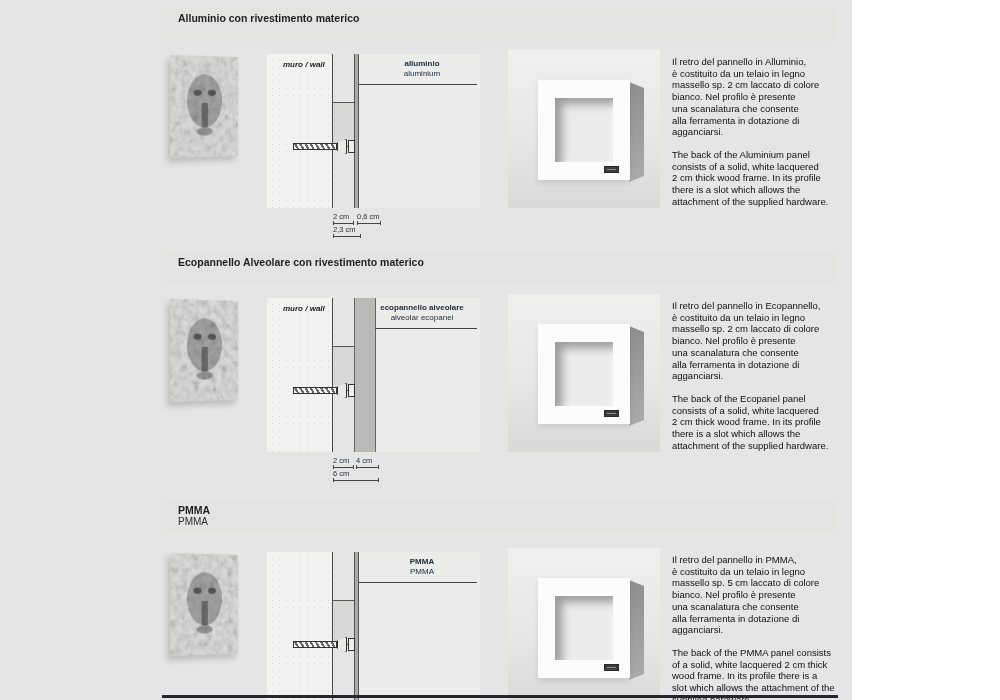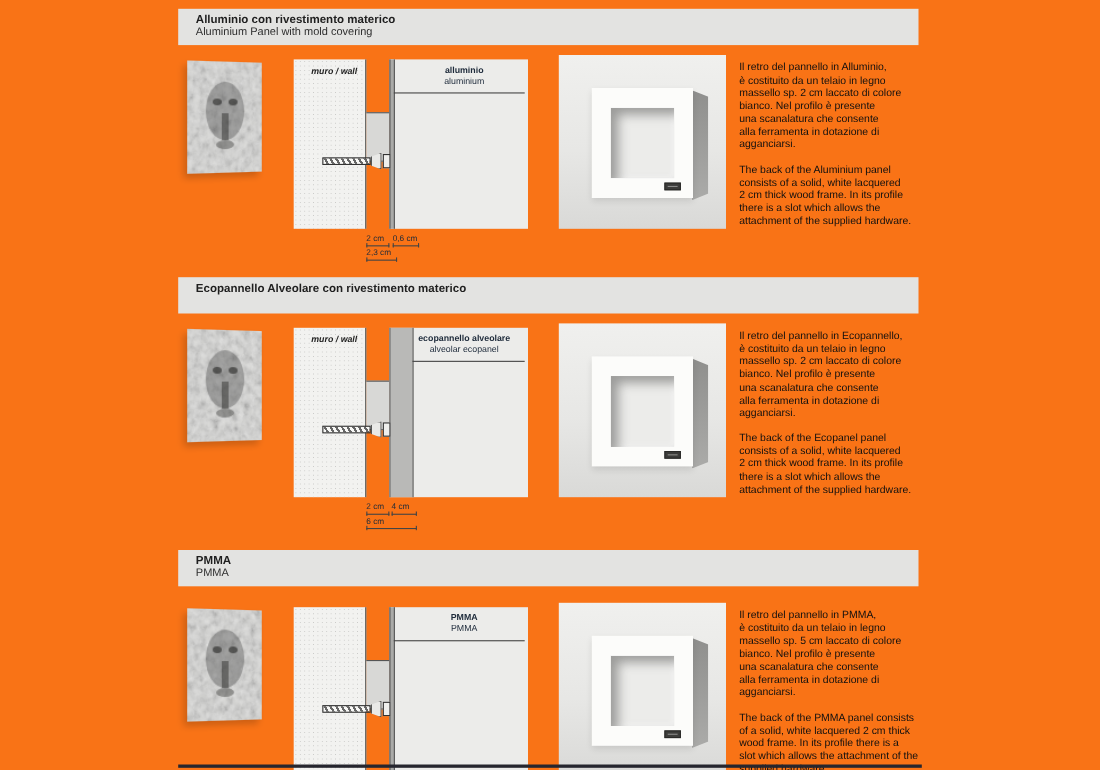--- a/index.html
+++ b/index.html
@@ -1,16 +1,16 @@
 <!DOCTYPE html>
 <html><head>
 <meta charset="utf-8">
 <style>
   html,body{margin:0;padding:0;background:#ffffff;font-family:"Liberation Sans",sans-serif;}
-  #page{position:relative;width:1000px;height:700px;background:#f97316;overflow:hidden;}
+  #page{position:relative;width:852px;height:700px;background:#e5e5e5;overflow:hidden;}
 
   .section{position:absolute;left:0;width:1000px;}
   .s1{top:8px;} .s2{top:252px;} .s3{top:500px;}
   .content{position:absolute;left:0;top:0;width:1000px;}
   .s3 .content{top:6px;}
 
   
   .header-bar{position:absolute;left:162px;top:0;width:673px;height:33px;background:#e3e3e1;box-sizing:border-box;padding:4px 0 0 16px;}
   .header-title{font-size:10.5px;font-weight:bold;color:#1f1f1f;line-height:12px;}
   .header-subtitle{font-size:10px;color:#2e2e2e;line-height:12px;}
@@ -75,21 +75,20 @@
   .page-bottom-line{position:absolute;left:162px;top:695px;width:676px;height:3px;background:#26262e;}
 </style>
 </head>
 <body>
 
 <div id="page">
 
   <div class="section s1">
     <div class="header-bar">
       <div class="header-title">Alluminio con rivestimento materico</div>
-      <div class="header-subtitle">Aluminium Panel with mold covering</div>
     </div>
     <div class="content">
       <div class="artwork">
         <div class="art-tilt">
           <svg width="66" height="99" viewBox="0 0 66 99">
             <defs>
               <filter id="artg1" x="0" y="0" width="100%" height="100%">
                 <feTurbulence type="fractalNoise" baseFrequency="0.18 0.14" numOctaves="4" seed="11"></feTurbulence>
                 <feColorMatrix type="saturate" values="0"></feColorMatrix>
               </filter>

